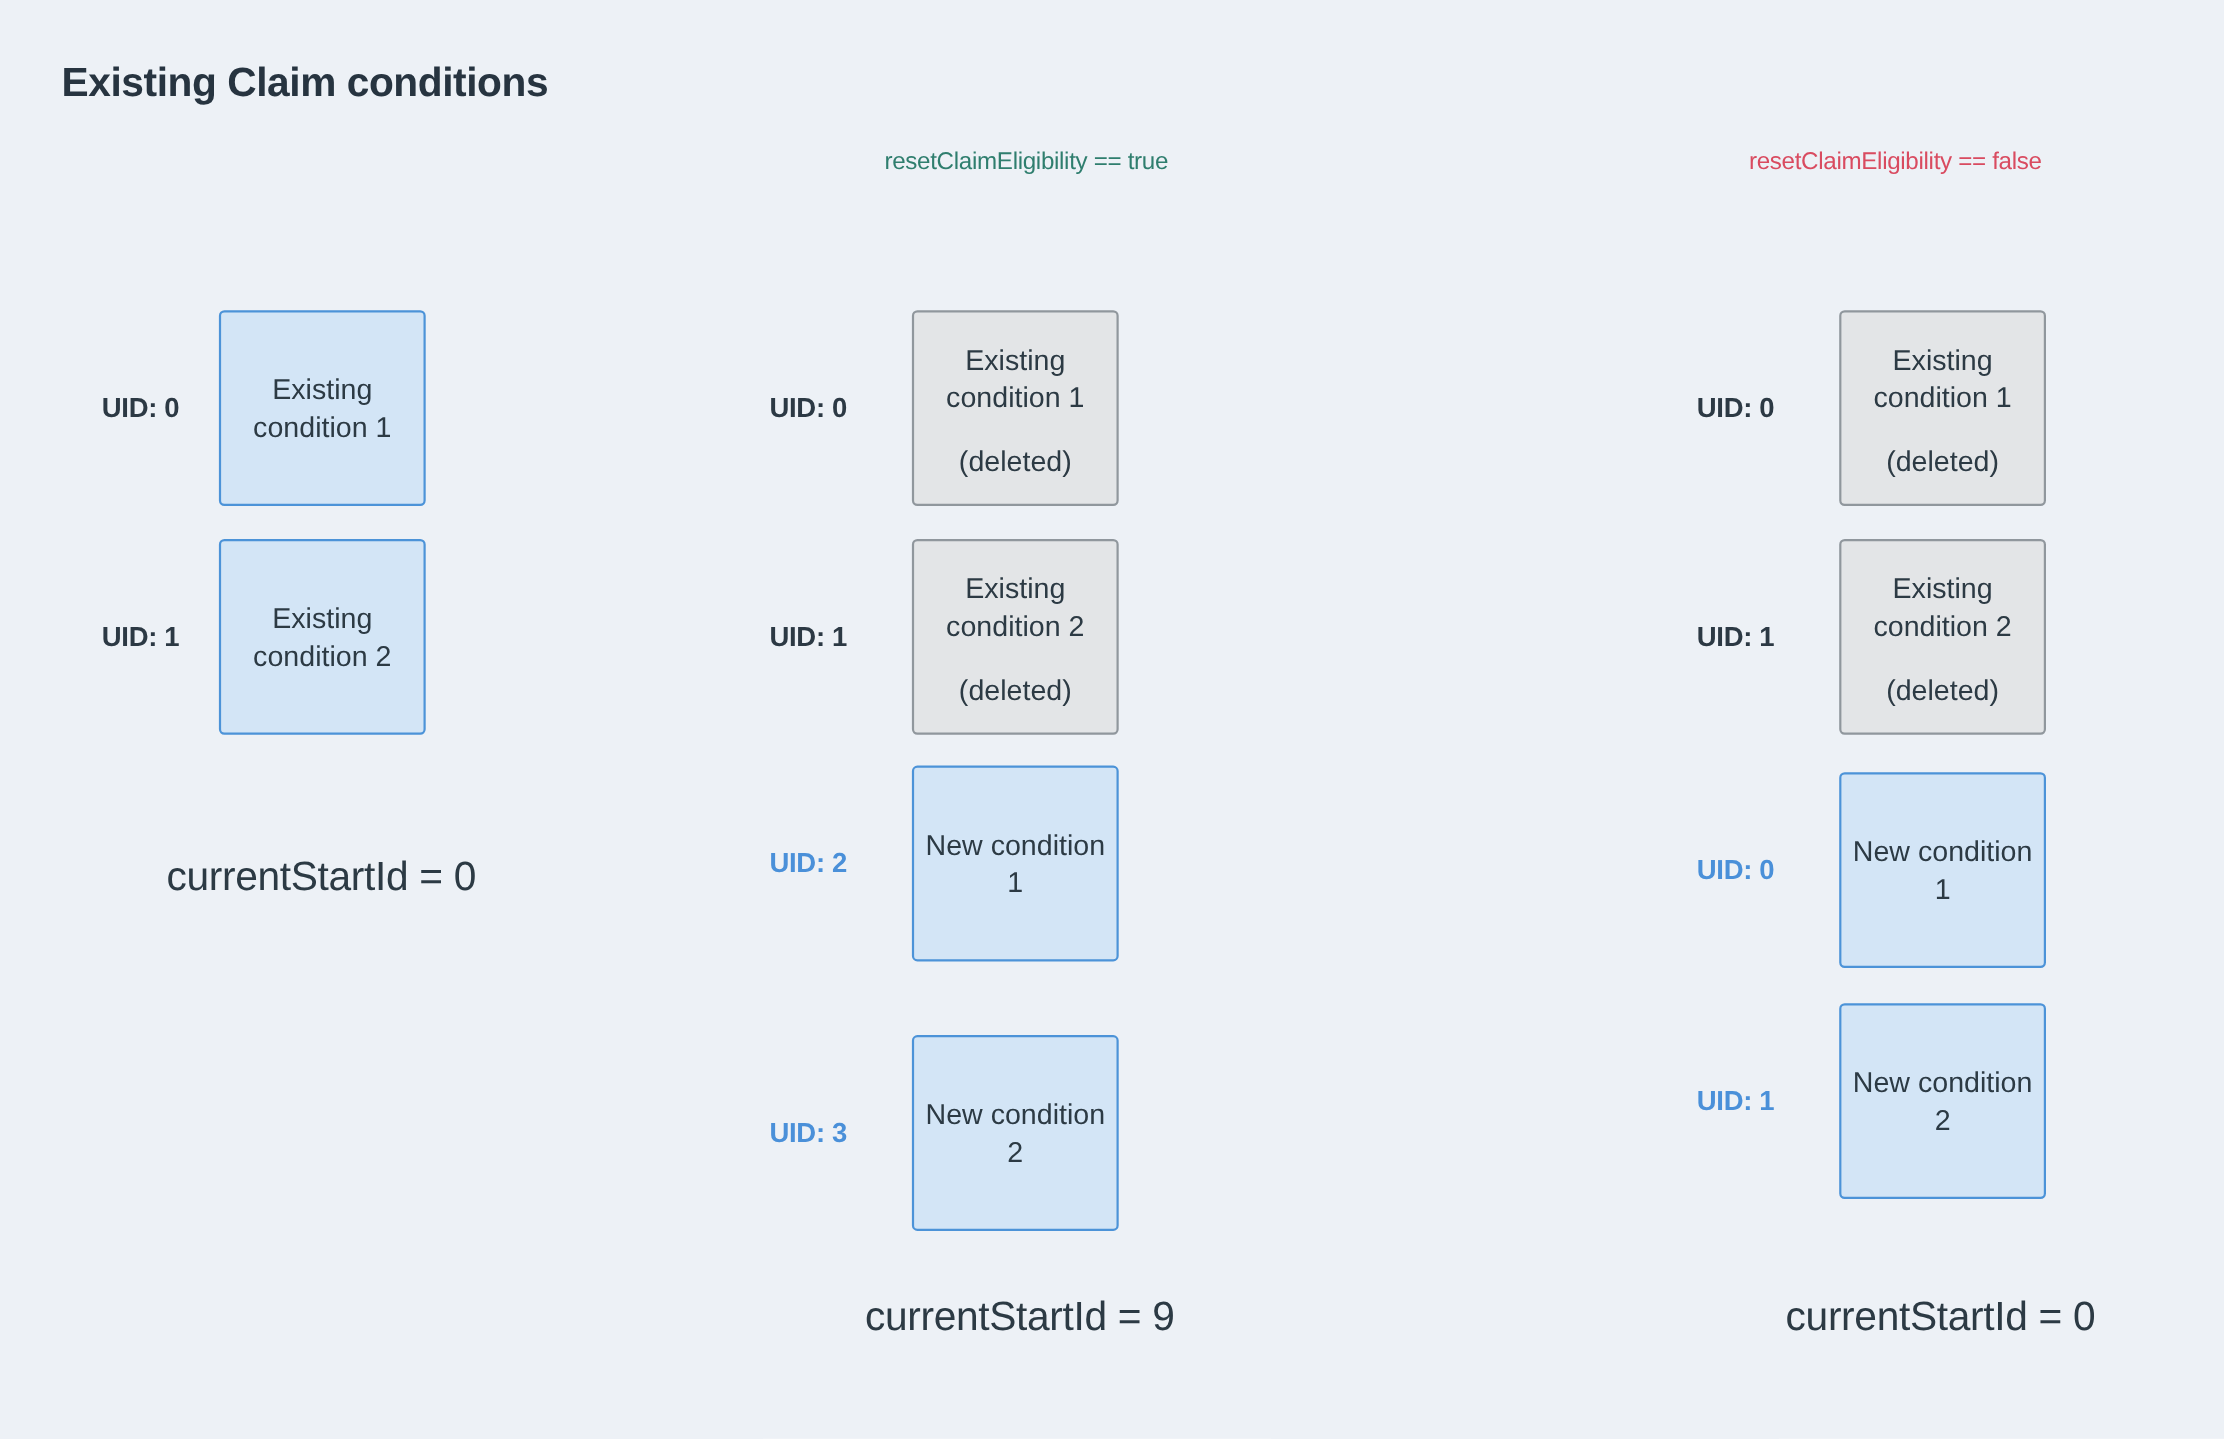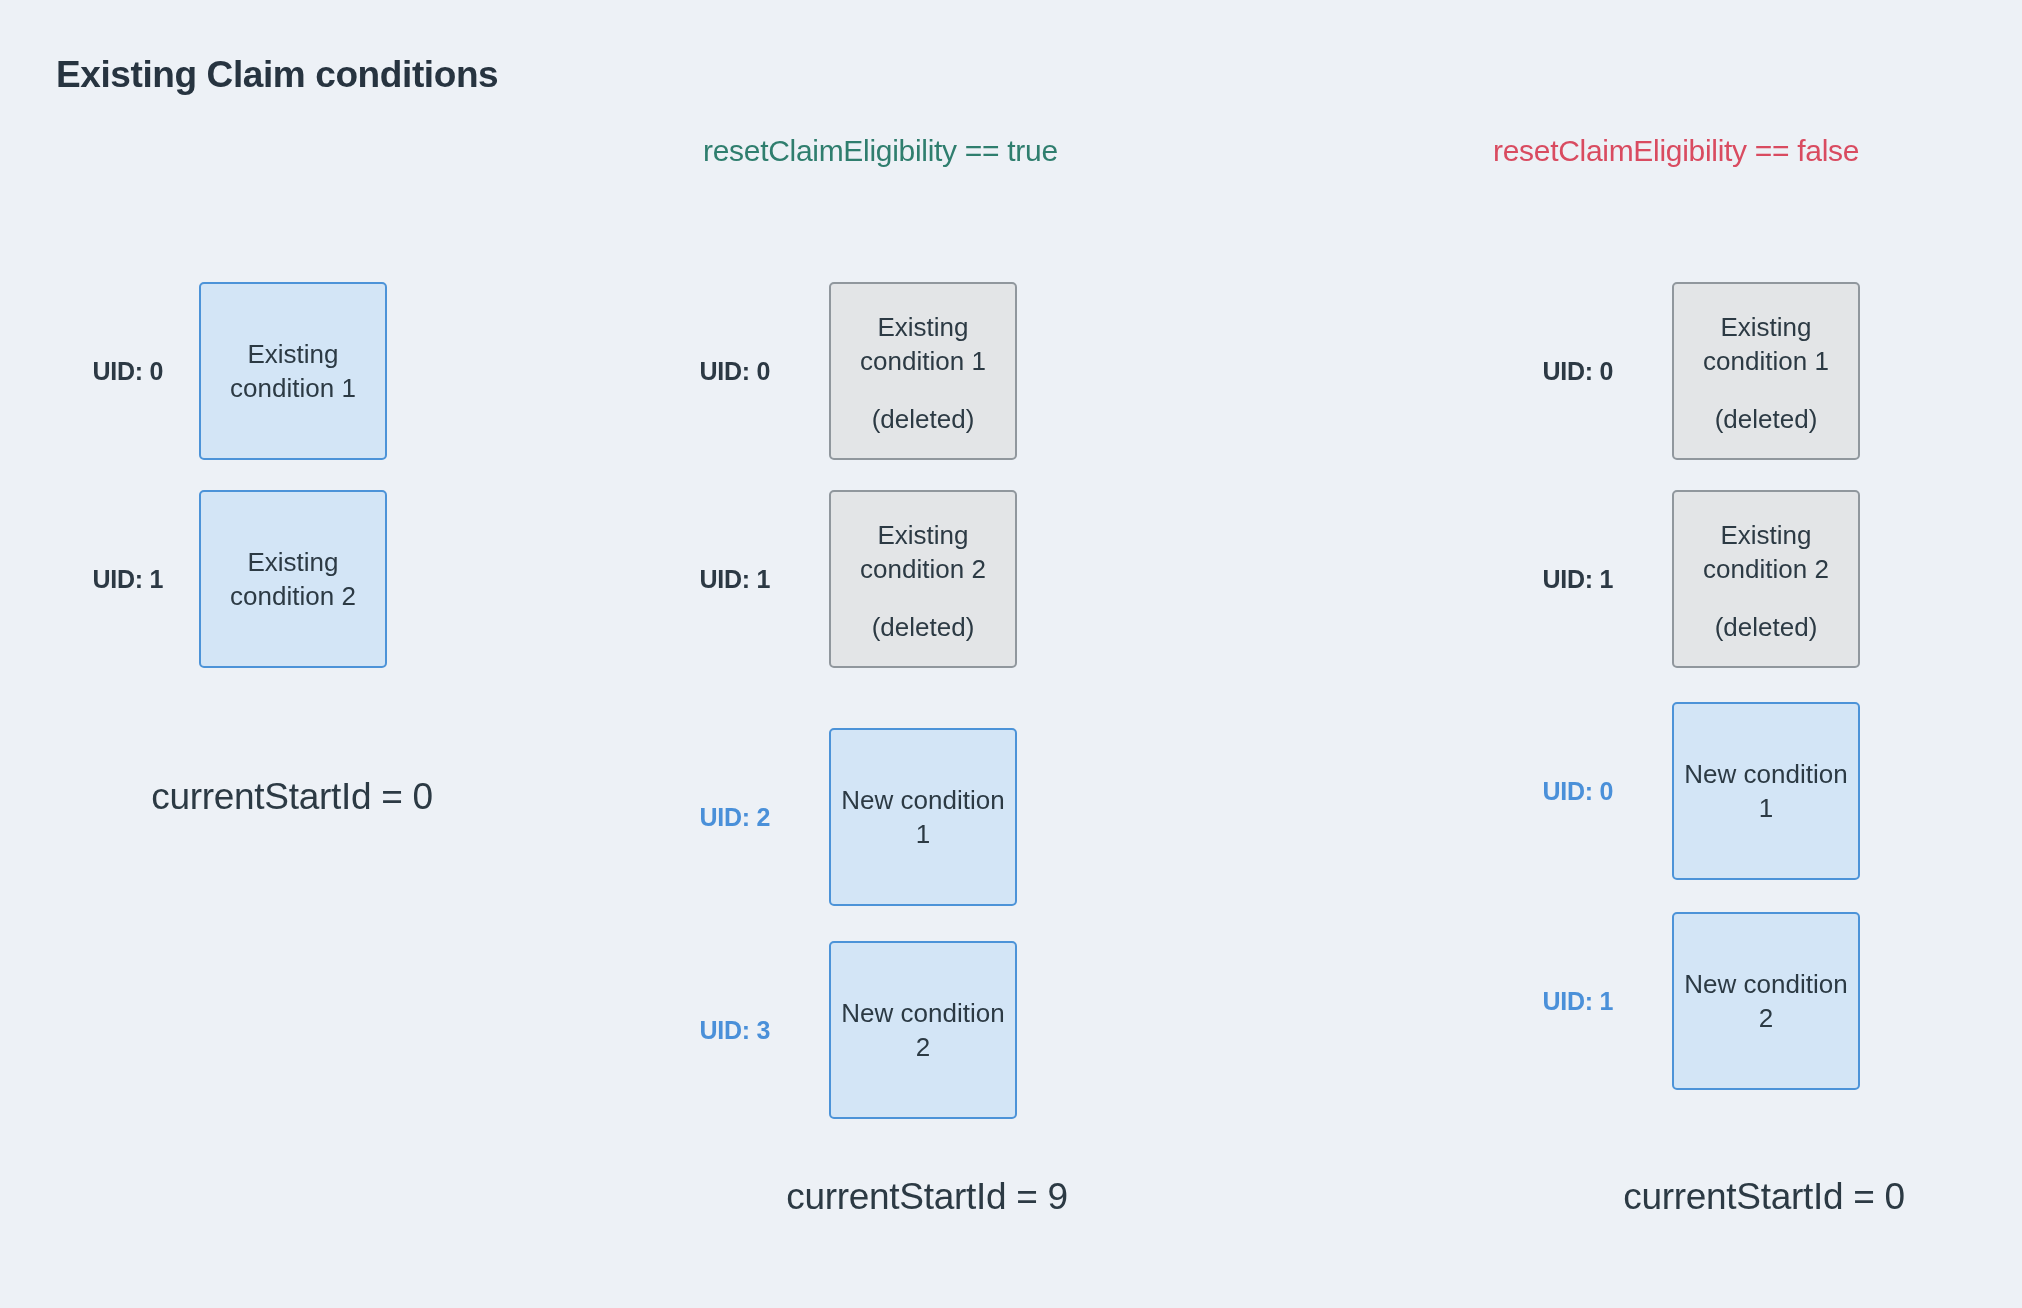--- a/index.html
+++ b/index.html
@@ -17,21 +17,22 @@
     font-weight: bold;
     font-size: 37px;
     letter-spacing: -0.4px;
     color: #273440;
     white-space: nowrap;
   }
   .h-title.centered { text-align: center; width: 440px; }
   .subtitle {
     position: absolute;
     width: 460px;
-    font-size: 30px;
+    text-align: center;
+    font-size: 22px;
     letter-spacing: -0.3px;
     white-space: nowrap;
   }
   .subtitle.green { color: #2f7e6e; }
   .subtitle.red   { color: #d94b60; }
   .row {
     position: absolute;
     display: flex;
     align-items: center;
   }
@@ -129,21 +130,21 @@
       <div class="uid gap-l">UID: 1</div>
       <div class="box gray">
         <div>
           <div>Existing</div>
           <div>condition 2</div>
         </div>
         <div>(deleted)</div>
       </div>
     </div>
 
-    <div class="row" style="left:647px; top:728px;">
+    <div class="row" style="left:647px; top:696px;">
       <div class="uid blue gap-l">UID: 2</div>
       <div class="box blue">
         <div>New condition</div>
         <div>1</div>
       </div>
     </div>
 
     <div class="row" style="left:647px; top:941px;">
       <div class="uid blue gap-l">UID: 3</div>
       <div class="box blue">

